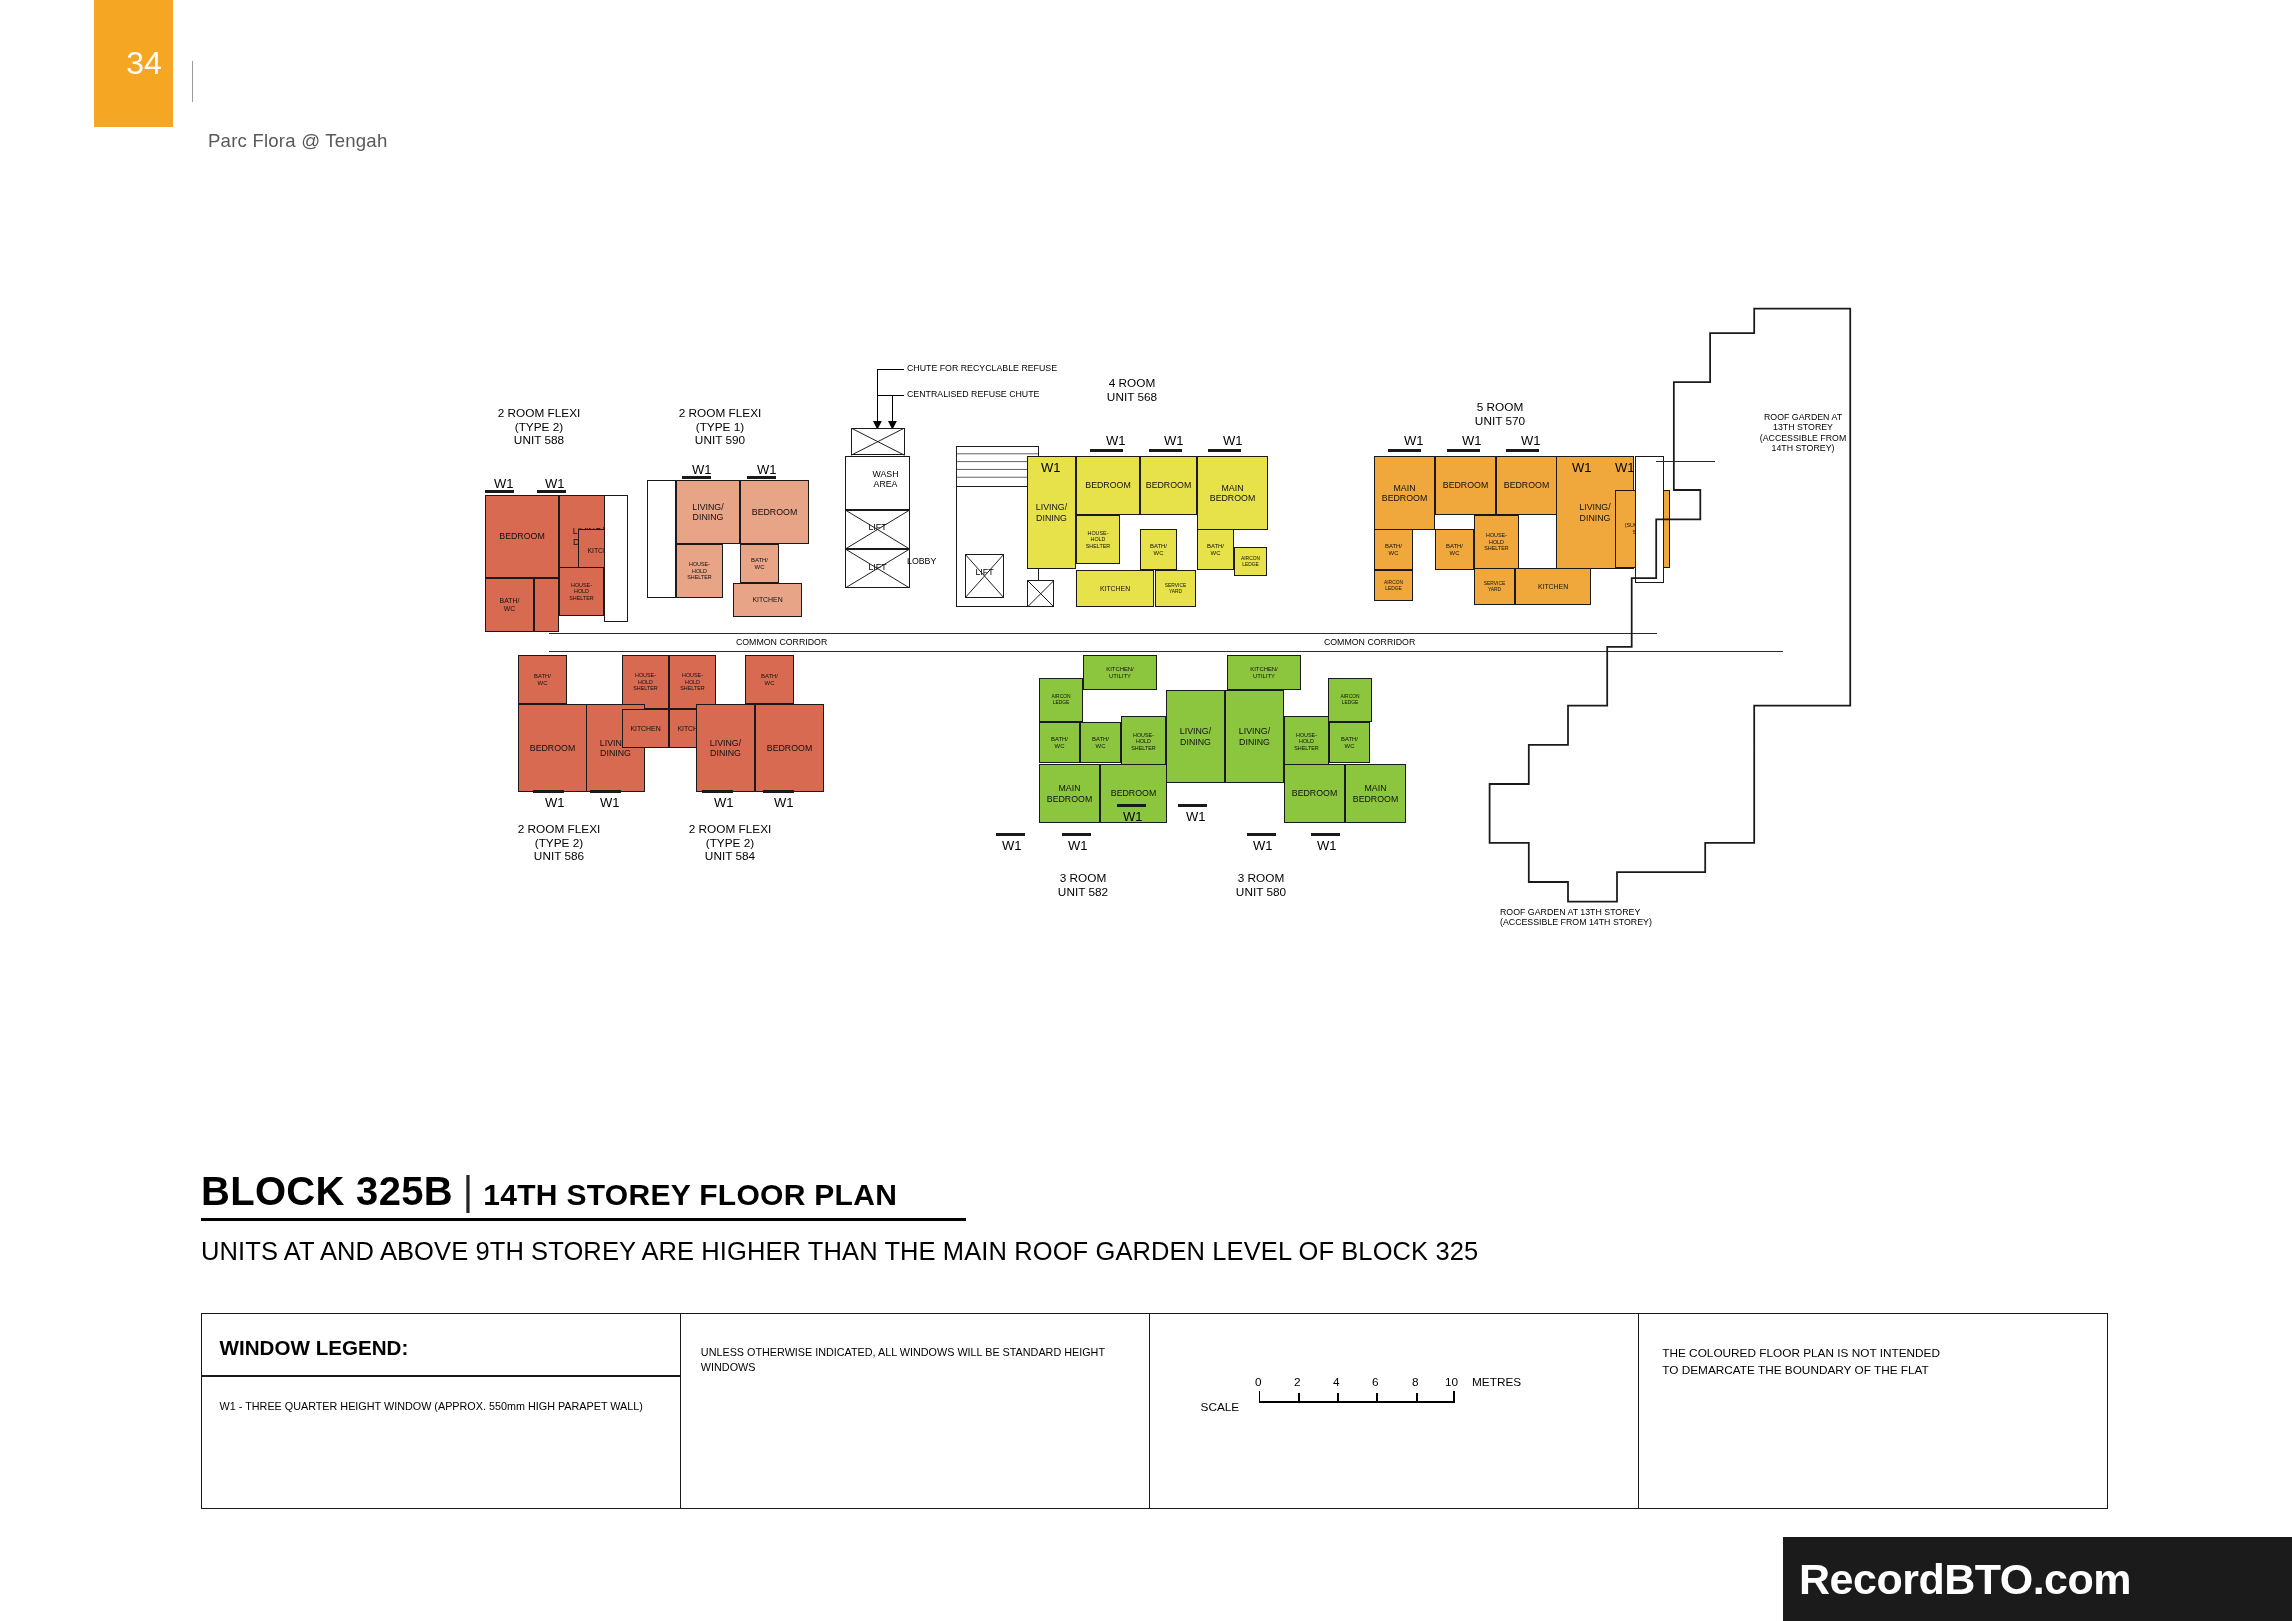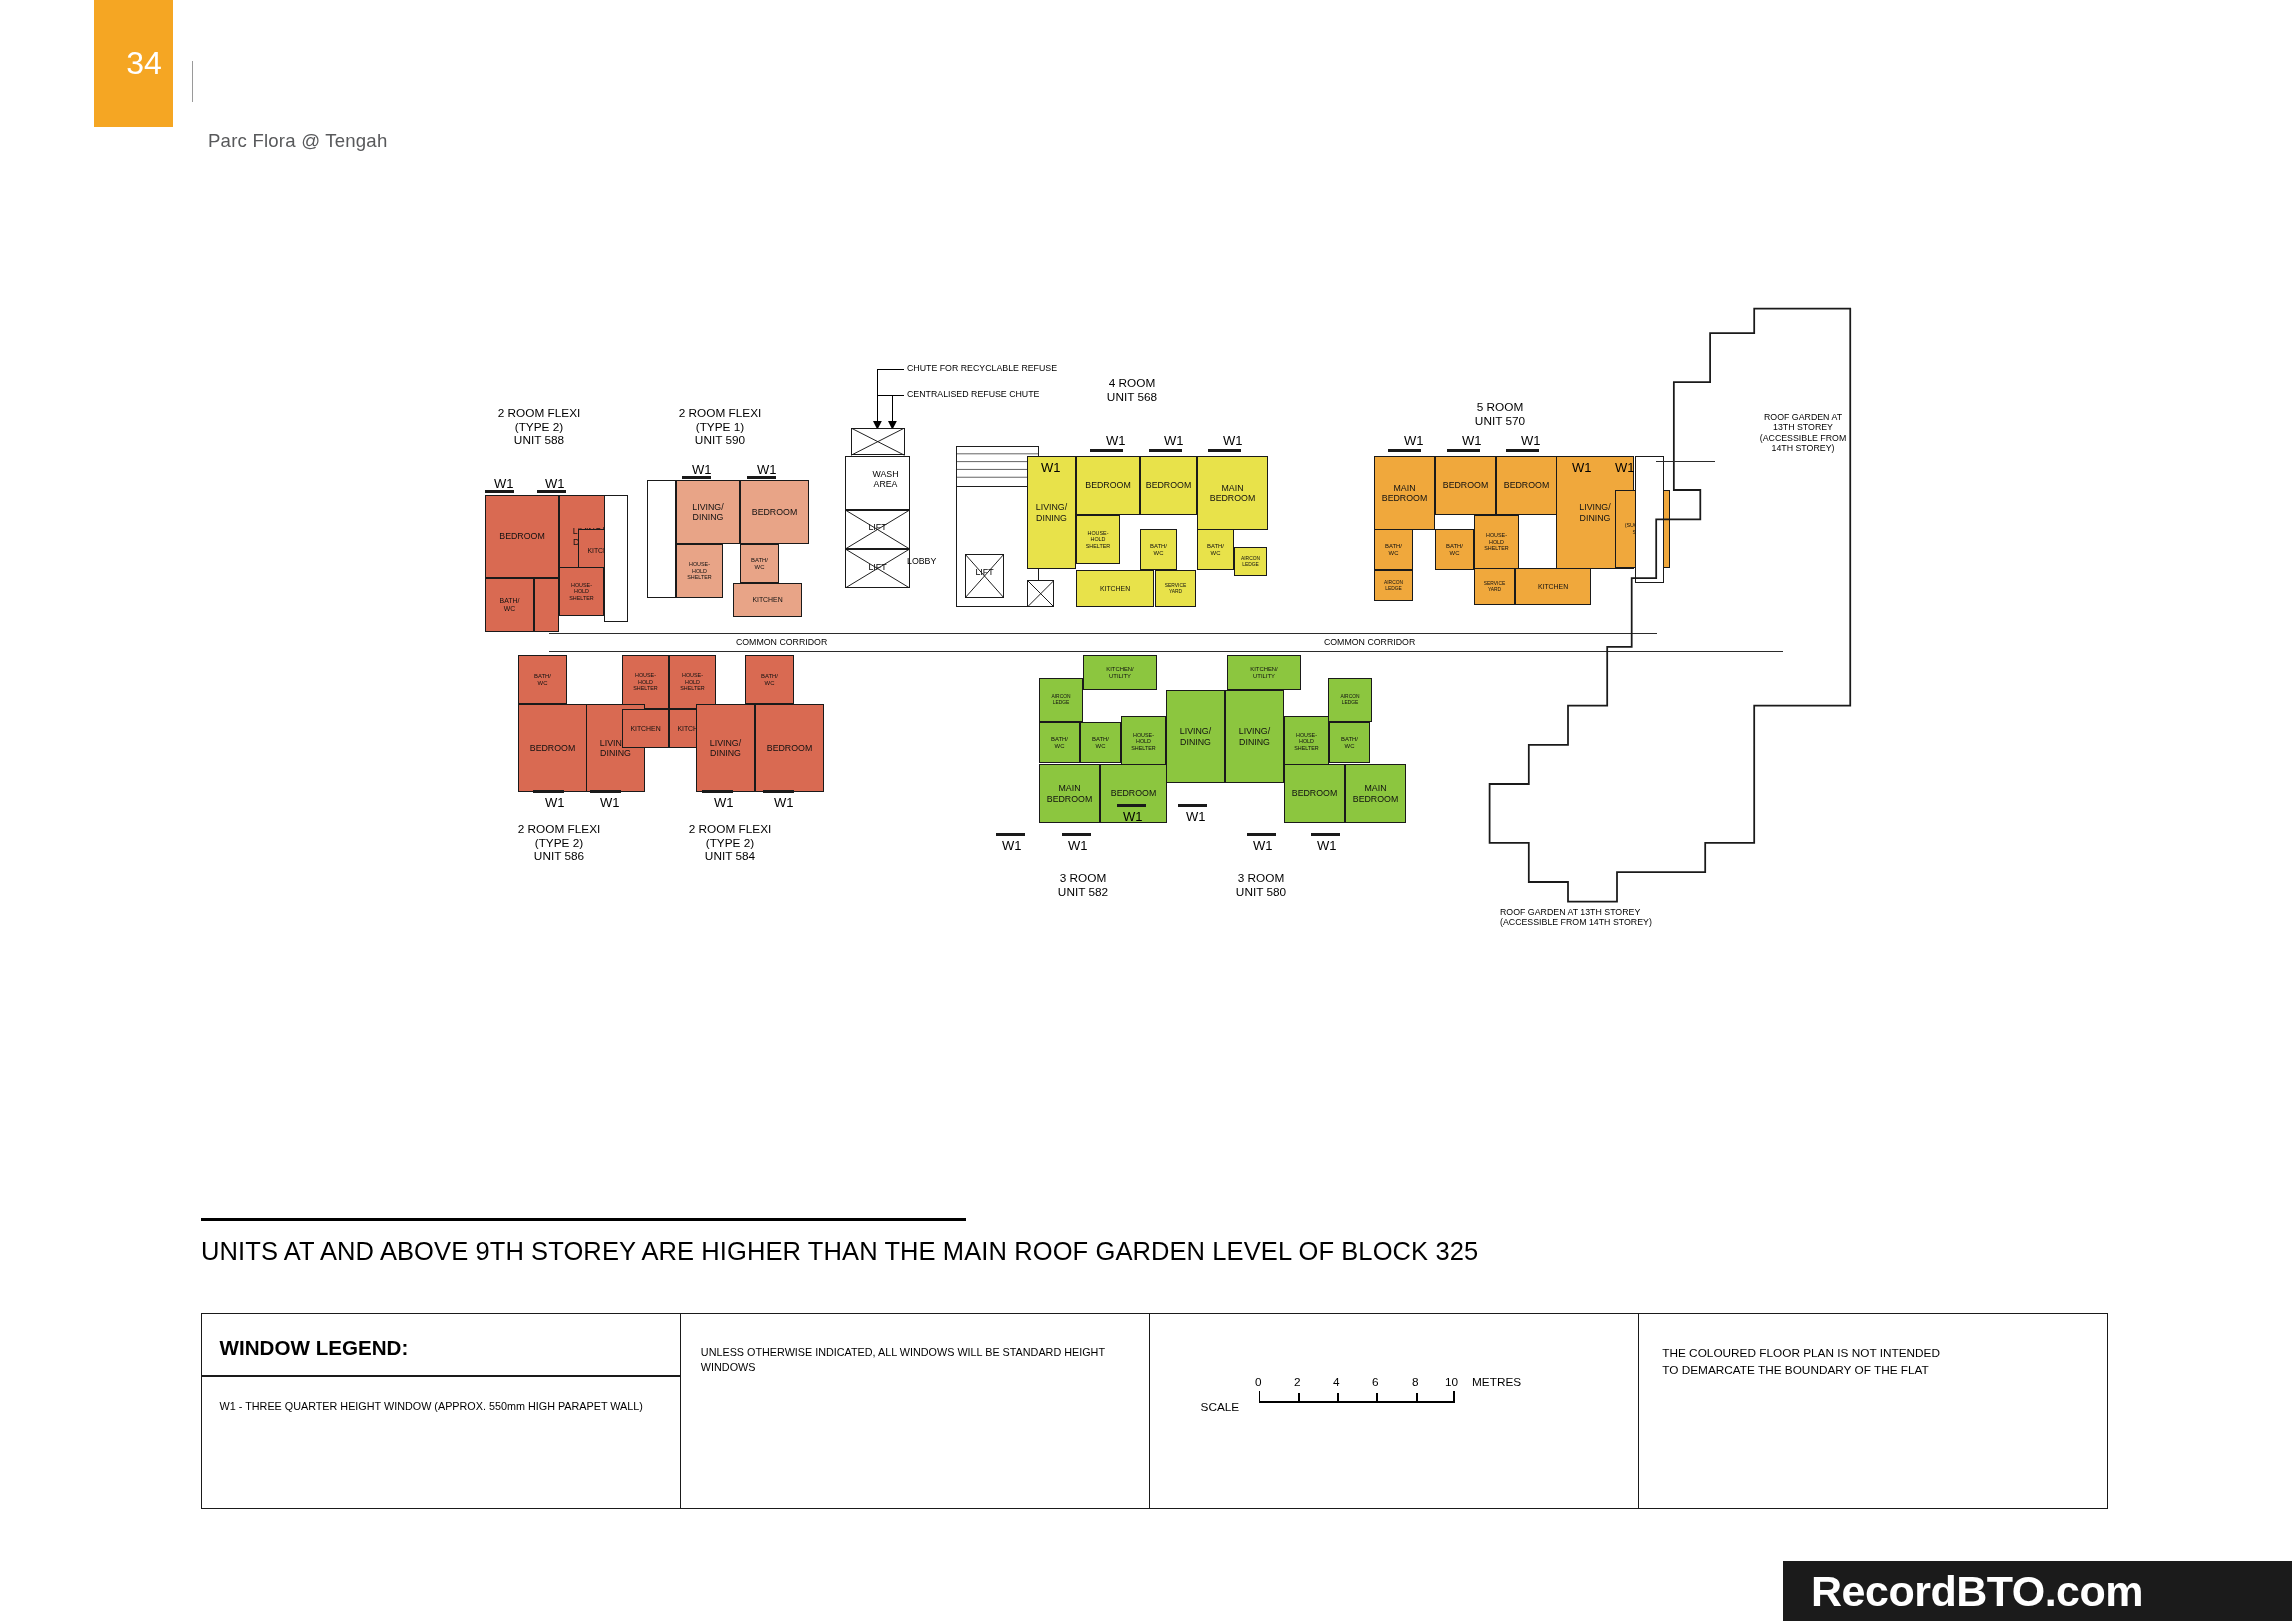--- a/index.html
+++ b/index.html
@@ -87,23 +87,23 @@
   .lg-divider{position:absolute;left:0;top:61px;width:100%;height:1.5px;background:#1a1a1a;}
   .lg-w1{position:absolute;left:17.6px;top:86px;font-size:10.8px;}
   .lg-note{position:absolute;left:19.6px;top:31px;font-size:10.8px;line-height:14.7px;}
   .lg-note2{position:absolute;left:23.5px;top:31px;font-size:11.8px;line-height:16.7px;}
   .scale-wrap{position:absolute;left:51px;top:61px;font-size:11.8px;}
   .scale-row{display:flex;align-items:flex-end;gap:0;}
   .scale-label{font-size:11.8px;margin-right:9.8px;}
 
   
   .watermark{
-    position:absolute;right:0;bottom:0;width:510px;height:60px;
+    position:absolute;right:0;bottom:0;width:510px;height:84px;
     background:#1b1b1b;color:#fff;display:flex;align-items:center;
-    font-size:43px;font-weight:bold;letter-spacing:-0.5px;padding-left:28px;
+    font-size:43px;font-weight:bold;letter-spacing:-0.5px;padding-left:16px;
     box-sizing:border-box;
   }
 </style>
 </head>
 <body>
 
 <div class="page">
 
   <div class="header-bar"></div>
   <div class="page-num">34</div>
@@ -507,20 +507,23 @@
 
     <div class="lbl sm" style="left:1666px;top:412px;width:274px;white-space:pre-line;">ROOF GARDEN AT
 13TH STOREY
 (ACCESSIBLE FROM
 14TH STOREY)</div>
     <div class="lbl sm" style="left:1500px;top:907px;width:412px;white-space:pre-line;text-align:left;">ROOF GARDEN AT 13TH STOREY
 (ACCESSIBLE FROM 14TH STOREY)</div>
 
   </div>
 
+  <div class="block-title">
+    <span>BLOCK 325B</span><span class="sep">|</span><span class="sub">14TH STOREY FLOOR PLAN</span>
+  </div>
   <div class="title-underline"></div>
   <div class="subtitle">UNITS AT AND ABOVE 9TH STOREY ARE HIGHER THAN THE MAIN ROOF GARDEN LEVEL OF BLOCK 325</div>
 
   <div class="legend">
 
     <div class="lg-cell c1">
       <div class="lg-title">WINDOW LEGEND:</div>
       <div class="lg-divider"></div>
       <div class="lg-w1">W1 -  THREE QUARTER HEIGHT WINDOW (APPROX. 550mm HIGH PARAPET WALL)</div>
     </div>

